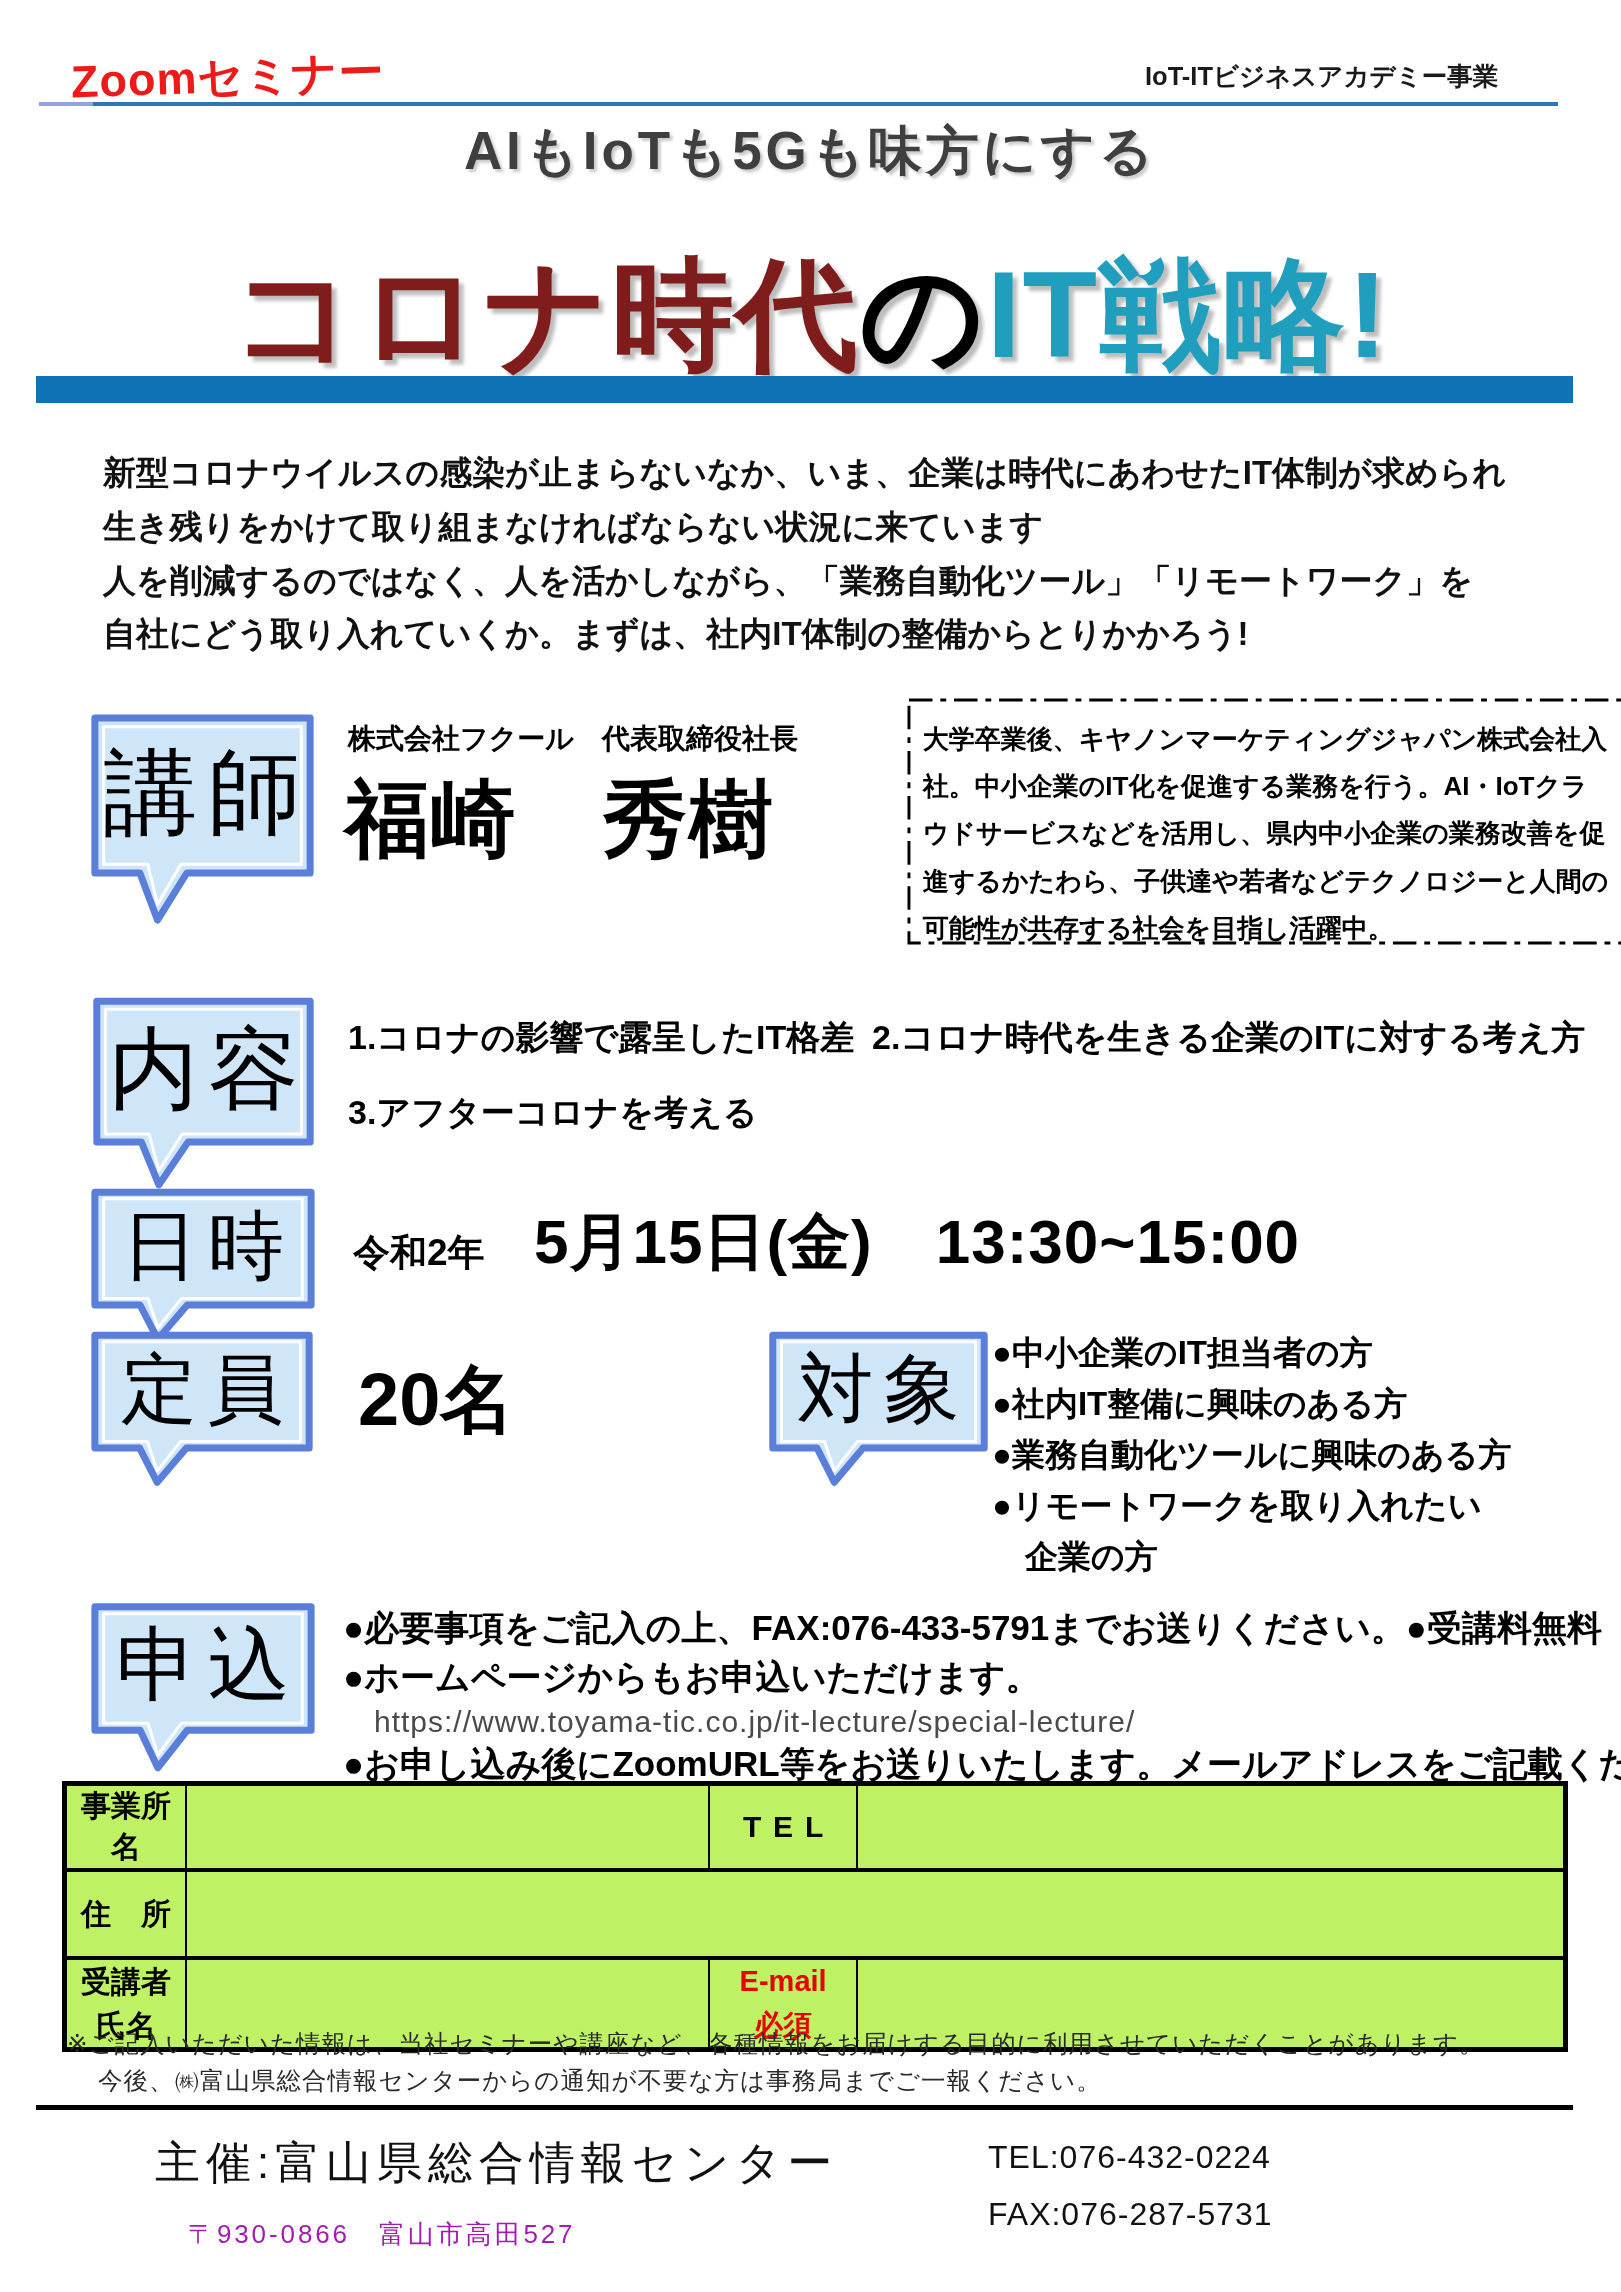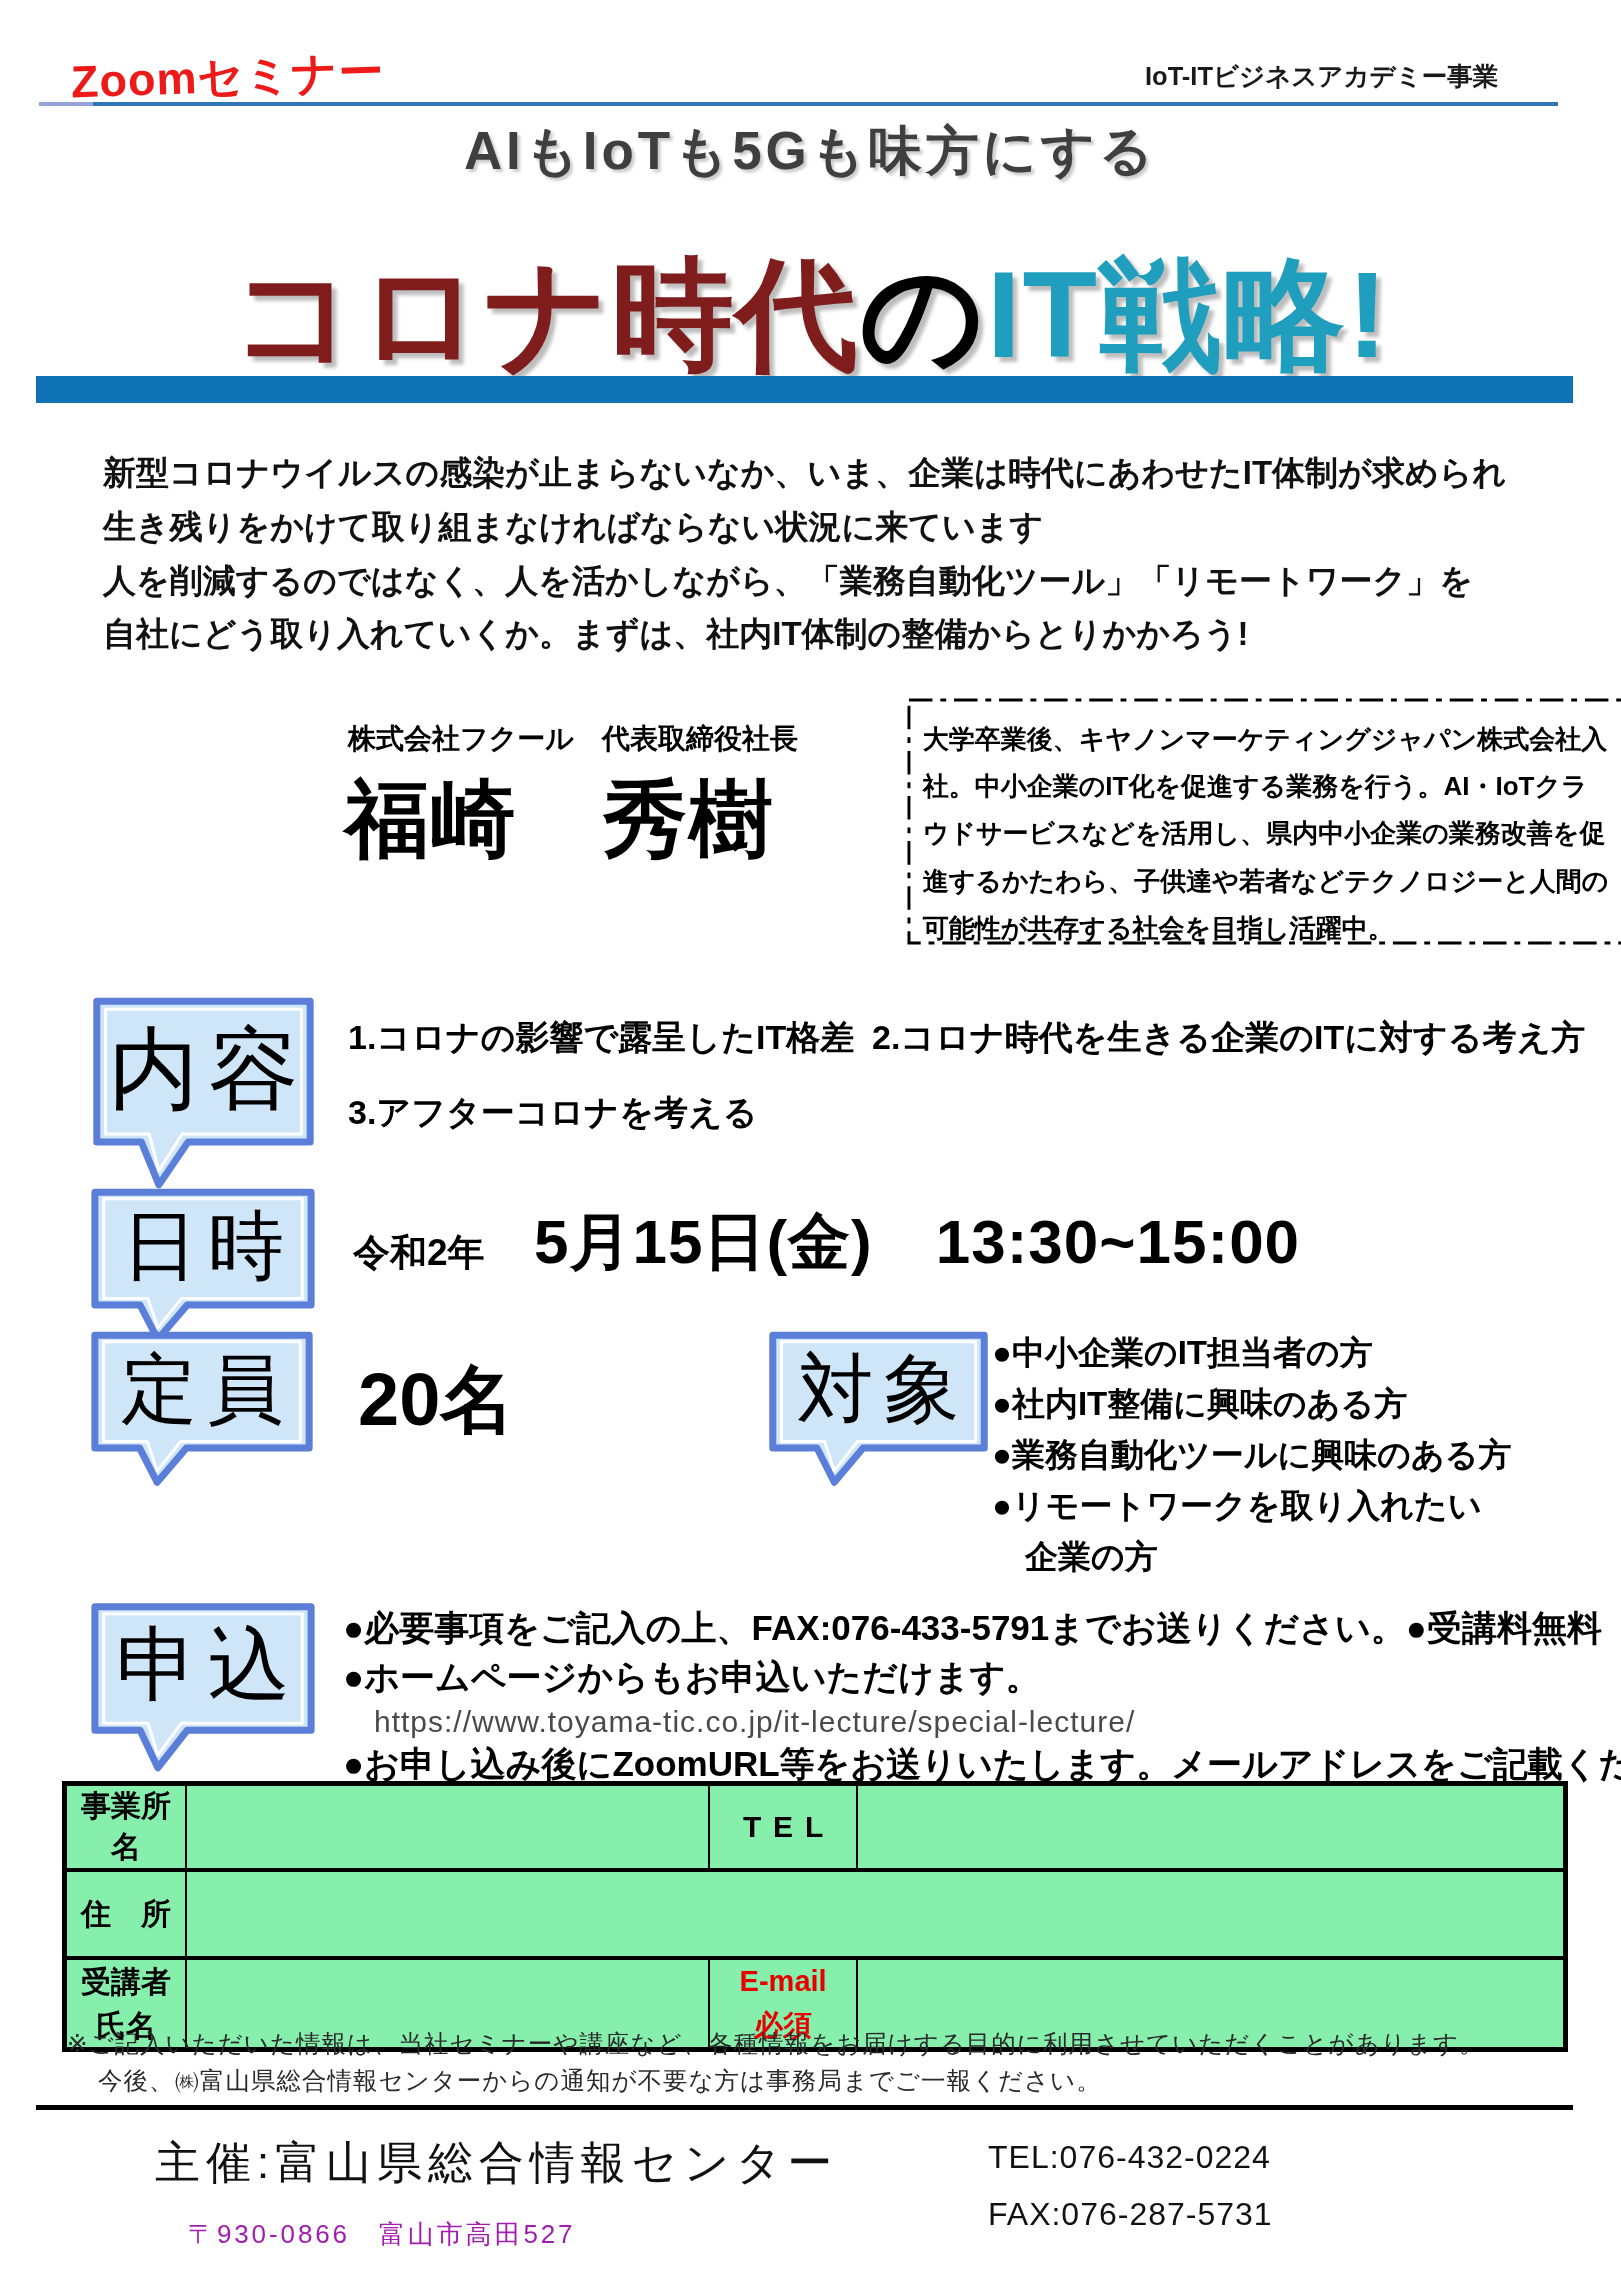--- a/index.html
+++ b/index.html
@@ -37,21 +37,21 @@
   .bio-border{position:absolute;left:0;top:0;width:100%;height:100%;}
   
   .item{font-size:34px;font-weight:700;white-space:nowrap;}
   .era{font-size:37px;font-weight:700;}
   .datetime{font-size:62px;font-weight:700;white-space:nowrap;letter-spacing:1px;}
   .capacity{font-size:74px;font-weight:700;}
   .target-item{font-size:33px;font-weight:700;height:49px;white-space:pre;}
   .apply-line{font-size:35px;font-weight:700;white-space:nowrap;}
   .apply-url{font-size:30px;font-weight:400;color:#4a4a4a;letter-spacing:1px;}
   
-  .form-table{border-collapse:collapse;table-layout:fixed;width:1506px;background:#86efac;}
+  .form-table{border-collapse:collapse;table-layout:fixed;width:1506px;background:#bef264;}
   .form-table td{border:2.9px solid #000;border-top-width:4.9px;border-bottom-width:4.9px;padding:0;}
   .form-table{border:5.9px solid #000;}
   .lbl{font-size:30px;font-weight:700;text-align:center;vertical-align:middle;}
   .lbl-tel{letter-spacing:11.8px;text-indent:11.8px;}
   .lbl-email{color:#e60000;font-size:29px;font-weight:700;text-align:center;vertical-align:middle;white-space:pre-line;line-height:1.5;}
   .lbl-multi{white-space:pre-line;line-height:1.45;}
   
   .note{font-size:24.5px;font-weight:400;color:#2a2a2a;letter-spacing:1px;}
   .fatline{background:#000;}
   .organizer{font-size:45px;font-weight:400;letter-spacing:5.9px;color:#111;}
@@ -79,20 +79,26 @@
 
   <div class="abs subtitle" style="left:0;top:116px;">AIもIoTも5Gも味方にする</div>
   <div class="abs bigtitle" style="left:0;top:235px;"><span class="t-orange">コロナ時代</span><span class="t-black">の</span><span class="t-teal">IT戦略!</span></div>
   <div class="abs bluebar" style="left:36px;top:376px;width:1537px;height:27.4px;"></div>
 
   <div class="abs intro" style="left:103px;top:446px;width:1451px;">新型コロナウイルスの感染が止まらないなか、いま、企業は時代にあわせたIT体制が求められ
 生き残りをかけて取り組まなければならない状況に来ています
 人を削減するのではなく、人を活かしながら、「業務自動化ツール」「リモートワーク」を
 自社にどう取り入れていくか。まずは、社内IT体制の整備からとりかかろう!</div>
 
+  <div class="bubble" style="left:89px;top:712px;width:227px;height:216px;">
+    <svg viewBox="0 0 232 220" preserveAspectRatio="none">
+        <use href="#bubble-shape"></use>
+      </svg>
+    <div class="bubble-label" style="height:162px;font-size:94px;">講師</div>
+  </div>
   <div class="abs position" style="left:348px;top:720px;">株式会社フクール　代表取締役社長</div>
   <div class="abs lect-name" style="left:345px;top:763px;">福崎　秀樹</div>
   <div class="abs bio-box" style="left:907px;top:698px;width:722px;height:247px;">
     <svg class="bio-border" viewBox="0 0 737 252" preserveAspectRatio="none">
       <rect x="2" y="2" width="733" height="248" fill="none" stroke="#000" stroke-width="3" stroke-dasharray="24 8 6 8"></rect>
     </svg>
     <div class="bio-text">大学卒業後、キヤノンマーケティングジャパン株式会社入社。中小企業のIT化を促進する業務を行う。AI・IoTクラウドサービスなどを活用し、県内中小企業の業務改善を促進するかたわら、子供達や若者などテクノロジーと人間の可能性が共存する社会を目指し活躍中。</div>
   </div>
 
   <div class="bubble" style="left:91px;top:996px;width:225px;height:196px;text-align:right;">

